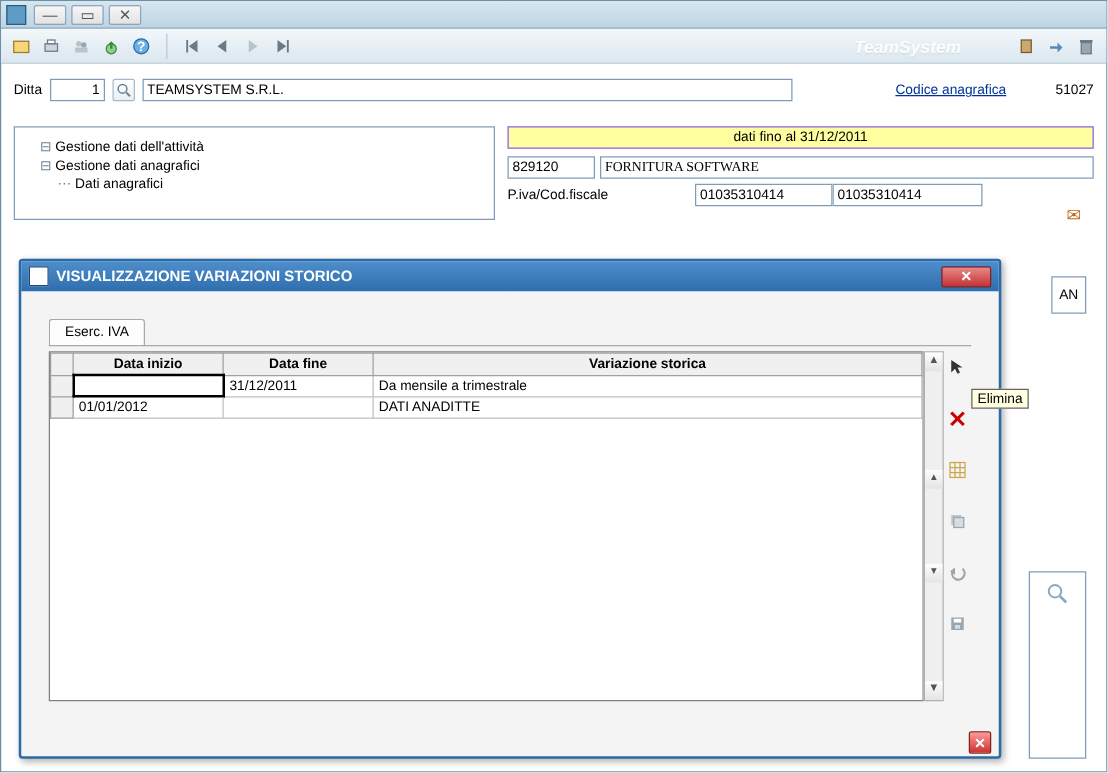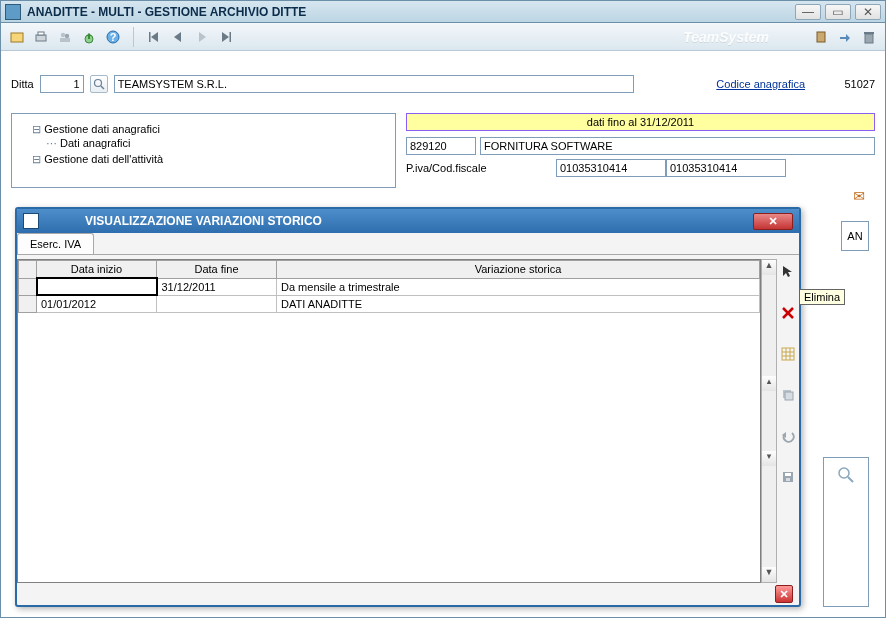--- a/index.html
+++ b/index.html
@@ -16,21 +16,21 @@
 
   
   .toolbar { height: 28px; background: linear-gradient(#f3f7fa,#dbe7ef); border-bottom: 1px solid #b7c9d6; display: flex; align-items: center; padding: 0 6px; gap: 6px; }
   .tb-group { display: flex; gap: 4px; align-items: center; }
   .tb-btn { width: 20px; height: 20px; display: flex; align-items: center; justify-content: center; border: 1px solid transparent; border-radius: 2px; }
   .tb-sep { width: 1px; height: 20px; background: #b7c9d6; margin: 0 4px; }
   .tb-spacer { flex: 1; }
   .brand { color: #fff; font-style: italic; font-weight: bold; opacity: 0.85; text-shadow: 0 1px 0 rgba(0,0,0,0.1); font-size: 14px; }
 
   
-  .content { position: relative; padding: 20px 10px; }
+  .content { position: relative; padding: 8px 10px; }
   .row1 { display: flex; align-items: center; gap: 6px; margin-bottom: 20px; margin-top: 4px; }
   .lbl { color: #000; }
   .field { border: 1px solid #7f9db9; height: 18px; background: #fff; padding: 1px 3px; }
   .ditta-id { width: 44px; text-align: right; }
   .lookup-btn { width: 18px; height: 18px; border: 1px solid #a6b9c8; background: linear-gradient(#fefefe,#e9eff4); border-radius: 2px; display: flex; align-items: center; justify-content: center; color: #6a8097; }
   .ditta-name { width: 520px; }
   .codice-link { color: #003399; margin-left: auto; }
   .codice-val { width: 54px; text-align: right; margin-left: 10px; }
 
   .panels { display: flex; gap: 10px; }
@@ -45,33 +45,33 @@
   .data-row { display: flex; gap: 4px; margin-bottom: 4px; }
   .static-lbl { color: #000; padding: 2px 0; }
   .pair-row { display: flex; gap: 0; align-items: center; margin-bottom: 4px; }
   .pair-row .static-lbl { width: 150px; }
   .an-box { width: 28px; text-align: center; border: 1px solid #7f9db9; height: 30px; padding: 1px 3px; position: absolute; right: 16px; top: 170px; }
 
   .search-box { position: absolute; right: 16px; top: 406px; width: 46px; height: 150px; border: 1px solid #7f9db9; display: flex; align-items: flex-start; justify-content: center; padding-top: 8px; }
 
   
   .dialog { position: absolute; left: 14px; top: 206px; width: 786px; height: 400px; border: 2px solid #2a6aa6; border-radius: 3px; background: #f4f4f4; box-shadow: 2px 2px 6px rgba(0,0,0,0.3); display: flex; flex-direction: column; }
-  .dlg-titlebar { height: 24px; background: linear-gradient(#4e8ecb,#2e6eae); display: flex; align-items: center; padding: 0 6px; border-radius: 1px 1px 0 0; gap: 40px; }
+  .dlg-titlebar { height: 24px; background: linear-gradient(#4e8ecb,#2e6eae); display: flex; align-items: center; padding: 0 6px; border-radius: 1px 1px 0 0; }
   .dlg-titlebar .app-icon { width: 16px; height: 16px; background: #fff; border: 1px solid #1a4a78; margin-right: 6px; }
   .dlg-titlebar .dlg-title { flex: 1; color: #fff; font-weight: bold; font-size: 12px; }
   .dlg-close { width: 40px; height: 17px; background: linear-gradient(#e98888,#c43333); border: 1px solid #8a1f1f; border-radius: 2px; display: flex; align-items: center; justify-content: center; color: #fff; font-weight: bold; }
 
-  .dlg-body { flex: 1; padding: 0; display: flex; flex-direction: column; position: relative; }
+  .dlg-body { flex: 1; padding: 22px; display: flex; flex-direction: column; position: relative; }
   .tab-strip { display: flex; border-bottom: 1px solid #a9a9a9; margin-bottom: 4px; }
   .tab { padding: 4px 12px; border: 1px solid #a9a9a9; border-bottom: none; background: #fdfdfd; border-radius: 3px 3px 0 0; margin-right: 2px; }
 
   .grid-wrap { flex: 1; display: flex; }
   .grid { flex: 1; border: 1px solid #808080; background: #fff; }
   .grid table { width: 100%; border-collapse: collapse; table-layout: fixed; }
-  .grid th { background: #f0f0f0; border: 1px solid #a0a0a0; padding: 2px 4px; font-weight: normal; text-align: center; }
+  .grid th { background: #f0f0f0; border: 1px solid #a0a0a0; padding: 2px 4px; font-weight: bold; text-align: center; }
   .grid td { border: 1px solid #c0c0c0; padding: 2px 4px; height: 17px; }
   .grid .rowhdr { width: 18px; background: #f0f0f0; border: 1px solid #a0a0a0; }
   .grid .selcell { border: 2px solid #000; background: #fff; }
   .col-inizio { width: 120px; }
   .col-fine { width: 120px; }
 
   .vscroll { width: 16px; border: 1px solid #b0b0b0; background: #efefef; display: flex; flex-direction: column; justify-content: space-between; margin-left: 0; }
   .vscroll .sbtn { height: 15px; text-align: center; font-size: 9px; color: #555; background: linear-gradient(#fdfdfd,#e4e4e4); }
 
   .side-tools { width: 22px; display: flex; flex-direction: column; align-items: center; gap: 23px; padding: 4px 2px; position: relative; }
@@ -85,21 +85,20 @@
 
   svg { display: block; }
 </style>
 </head>
 <body>
 
 <div class="main-window">
 
   <div class="main-titlebar">
     <div class="app-icon"></div>
-    <div class="title">ANADITTE  - MULTI -  GESTIONE ARCHIVIO DITTE</div>
     <div class="win-btns">
       <div class="win-btn">—</div>
       <div class="win-btn">▭</div>
       <div class="win-btn close">✕</div>
     </div>
   </div>
 
   <div class="toolbar">
     <div class="tb-group">
       <div class="tb-btn">
@@ -192,34 +191,34 @@
           </svg>
       </div>
       <input class="field ditta-name" value="TEAMSYSTEM S.R.L." style="">
       <a class="codice-link" href="#">Codice anagrafica</a>
       <span class="codice-val">51027</span>
     </div>
 
     <div class="panels">
       <div class="tree-panel tree">
         <ul>
+          <li class="node"><span>Gestione dati dell'attività</span></li>
           <li class="node"><span>Gestione dati anagrafici</span>
             <ul>
                 <li class="leaf"><span>Dati anagrafici</span></li>
               </ul>
           </li>
-          <li class="node"><span>Gestione dati dell'attività</span></li>
         </ul>
       </div>
 
       <div class="right-panel">
         <div class="yellow-bar">dati fino al 31/12/2011</div>
         <div class="data-row">
           <input class="field" style="width: 70px;" value="829120">
-          <input class="field" style="flex: 1 1 0%;" value="FORNITURA SOFTWARE">
+          <input class="field" style="flex: 1 1 0%; font-family: Liberation Serif, serif;" value="FORNITURA SOFTWARE">
         </div>
         <div class="pair-row">
           <span class="static-lbl">P.iva/Cod.fiscale</span>
           <input class="field" style="width: 110px;" value="01035310414">
           <input class="field" style="width: 120px;" value="01035310414">
         </div>
       </div>
     </div>
 
     <input class="an-box" value="AN" style="">

